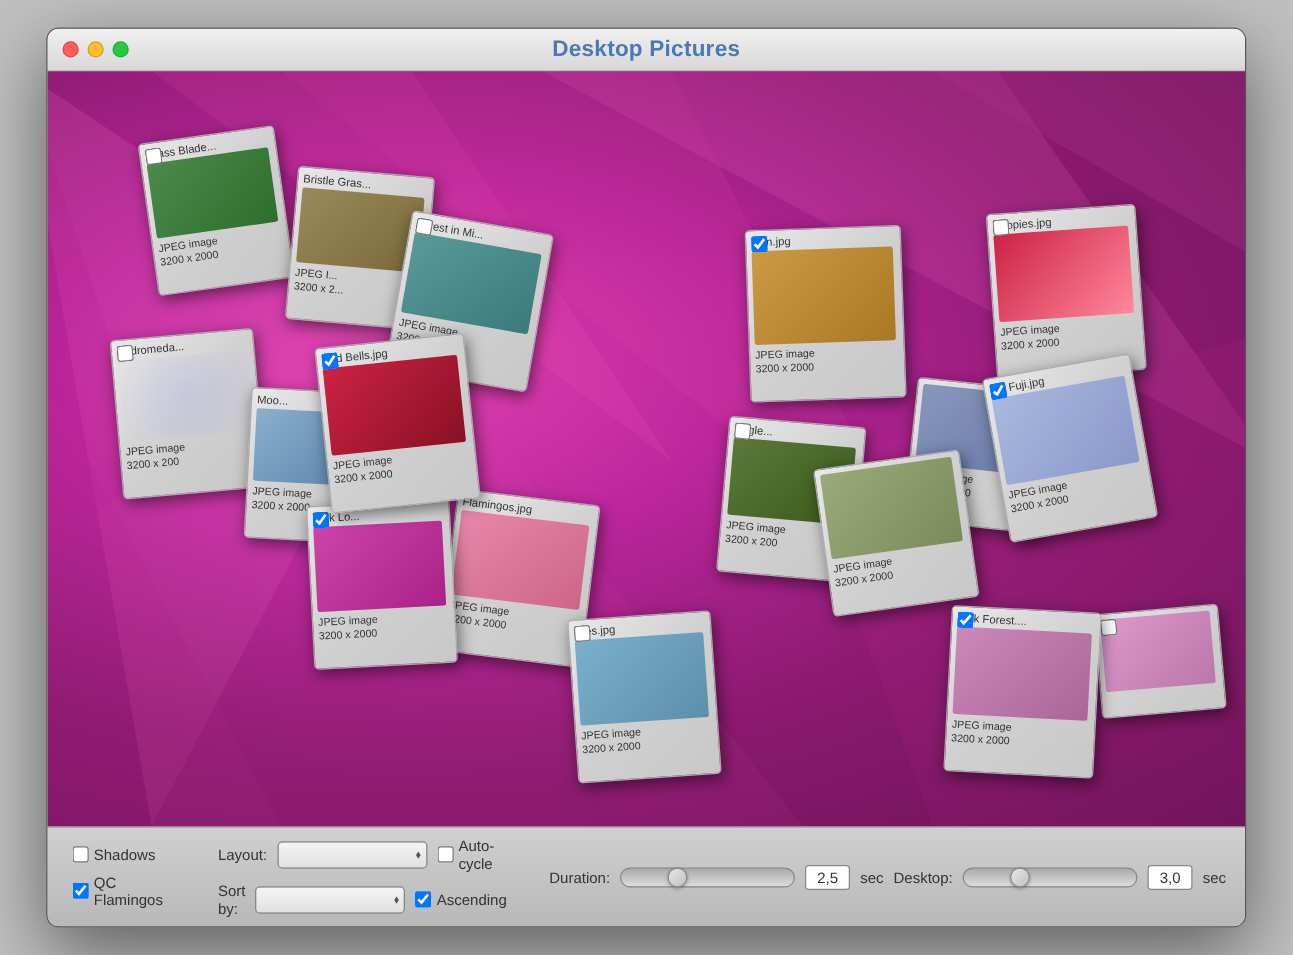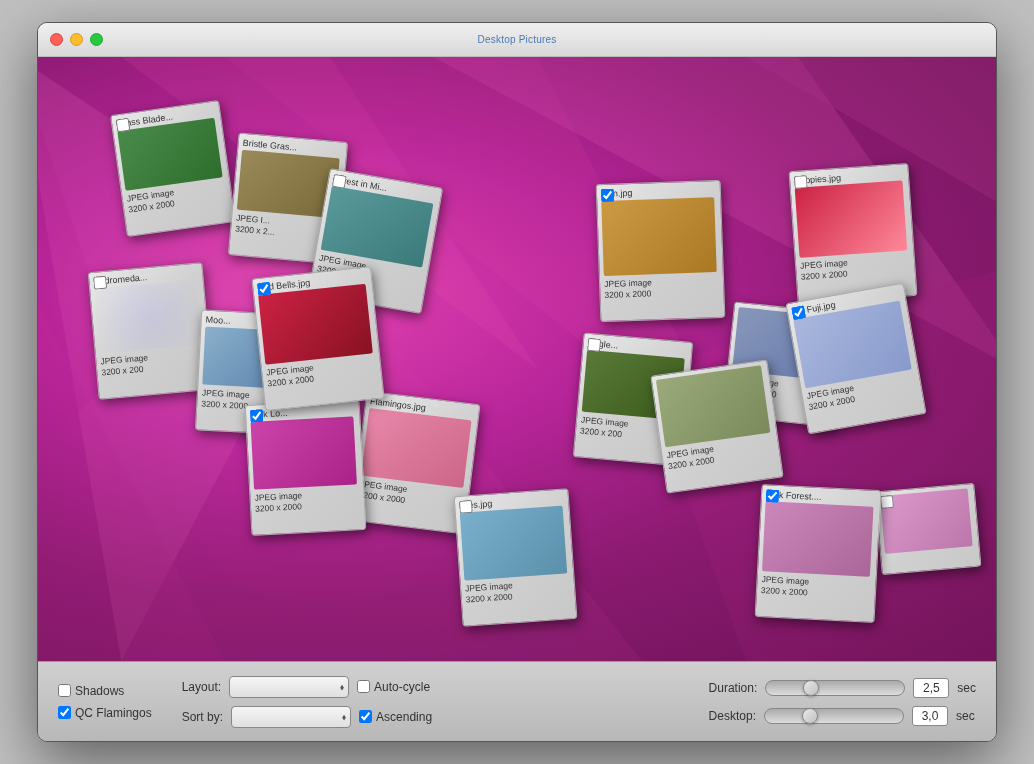--- a/index.html
+++ b/index.html
@@ -42,22 +42,22 @@
       border-radius: 50%;
       cursor: pointer;
     }
     .tl-close { background: #ff5f57; border: 1px solid #e0443e; }
     .tl-min { background: #febc2e; border: 1px solid #d4a017; }
     .tl-max { background: #28c840; border: 1px solid #1dad2b; }
     .titlebar-title {
       position: absolute;
       left: 50%;
       transform: translateX(-50%);
-      font-size: 10px;
-      font-weight: 400;
+      font-size: 18px;
+      font-weight: 700;
       color: #4a7ab5;
       letter-spacing: 0.2px;
     }
     .content-area {
       flex: 1;
       position: relative;
       overflow: hidden;
       background: #c0399c;
       background: radial-gradient(ellipse at 30% 40%, #e040b0 0%, #b8259a 30%, #8b1a70 60%, #6a1255 100%);
     }
@@ -98,21 +98,21 @@
       max-width: 100%;
       margin-bottom: 2px;
     }
     .toolbar {
       height: 80px;
       background: linear-gradient(to bottom, #d0d0d0, #b8b8b8);
       border-top: 1px solid #999;
       display: flex;
       align-items: center;
       padding: 0 20px;
-      gap: 20px;
+      gap: 34px;
       flex-shrink: 0;
     }
     .toolbar-left {
       display: flex;
       flex-direction: column;
       gap: 8px;
     }
     .toolbar-row {
       display: flex;
       align-items: center;
@@ -164,21 +164,21 @@
     }
     .toolbar-center {
       display: flex;
       flex-direction: column;
       gap: 8px;
       margin-left: 10px;
     }
     .toolbar-right {
       margin-left: auto;
       display: flex;
-      flex-direction: column;
+      flex-direction: row;
       gap: 8px;
     }
     .duration-row {
       display: flex;
       align-items: center;
       gap: 8px;
     }
     .slider-container {
       display: flex;
       align-items: center;

